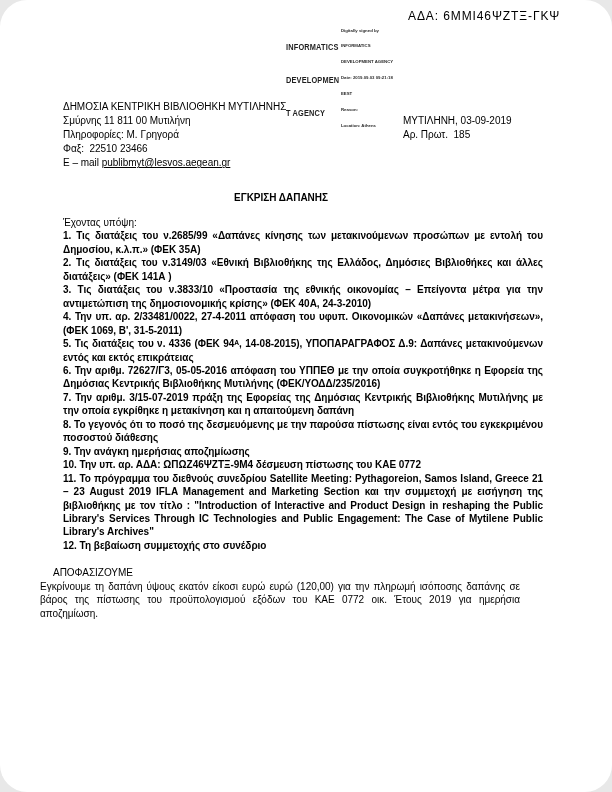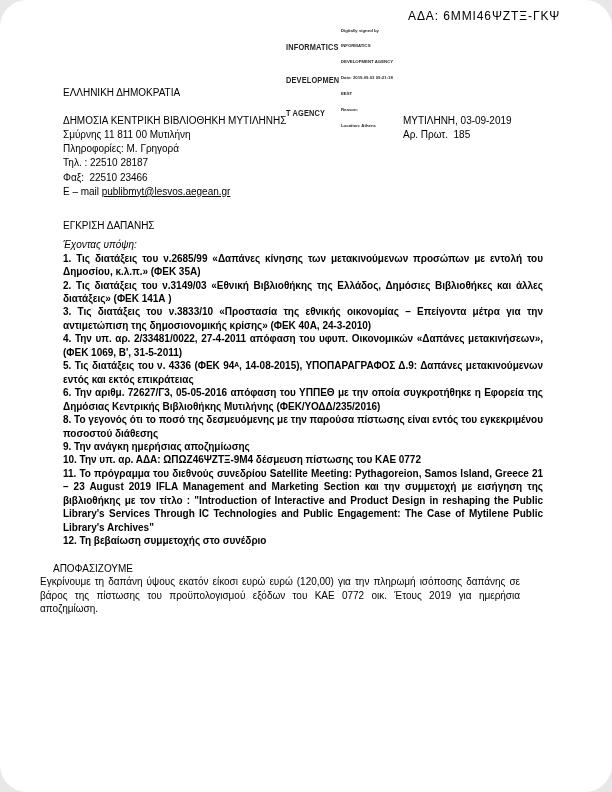--- a/index.html
+++ b/index.html
@@ -34,23 +34,23 @@
   .main{
     position:absolute;left:63px;top:86px;width:480px;
     font-size:10px;line-height:13.45px;letter-spacing:-0.02px;
   }
   .letterhead{position:relative;line-height:14.1px;}
   .lh-line{min-height:14.1px;white-space:pre;}
   .lh-right{position:absolute;left:340px;top:28px;line-height:14.4px;}
   .lh-right div{white-space:pre;}
   .email-link{color:#000;text-decoration:underline;cursor:pointer;}
   .subject-heading{
-    margin:20px 44px 0 0;text-align:left;font-weight:normal;
+    margin:20px 44px 0 0;text-align:center;font-weight:bold;
   }
-  .considering{margin-top:6px;font-style:italic;}
+  .considering{margin-top:12px;}
   .item{margin:0;text-align:justify;font-weight:bold;}
   .decision-heading{margin-top:14px;text-align:left;transform:translateX(-10px);}
   .decision-text{margin:0 0 0 -23px;width:480px;text-align:justify;}
 </style>
 </head>
 <body>
 
 <div class="page">
 
   <div class="ada-code">ΑΔΑ: 6ΜΜΙ46ΨΖΤΞ-ΓΚΨ</div>
@@ -67,45 +67,44 @@
     <div>DEVELOPMENT AGENCY</div>
     <div>Date: 2019.09.03 09:21:18</div>
     <div>EEST</div>
     <div>Reason:</div>
     <div>Location: Athens</div>
   </div>
 
   <div class="main">
 
     <div class="letterhead">
-      <div class="lh-line">ΕΛΛΗΝΙΚΗ ΔΗΜΟΚΡΑΤΙΑ</div>
       <div class="lh-line"></div>
       <div class="lh-line">ΔΗΜΟΣΙΑ ΚΕΝΤΡΙΚΗ ΒΙΒΛΙΟΘΗΚΗ ΜΥΤΙΛΗΝΗΣ</div>
       <div class="lh-line">Σμύρνης 11 811 00 Μυτιλήνη</div>
       <div class="lh-line">Πληροφορίες: Μ. Γρηγορά</div>
-      <div class="lh-line">Τηλ. : 22510 28187</div>
       <div class="lh-line">Φαξ:  22510 23466</div>
       <div class="lh-line"><span>E – mail </span><a class="email-link">publibmyt@lesvos.aegean.gr</a></div>
 
       <div class="lh-right">
         <div>ΜΥΤΙΛΗΝΗ, 03-09-2019</div>
         <div>Αρ. Πρωτ.  185</div>
       </div>
     </div>
 
     <div class="subject-heading">ΕΓΚΡΙΣΗ ΔΑΠΑΝΗΣ</div>
 
     <div class="considering">Έχοντας υπόψη:</div>
 
     <p class="item">1. Τις διατάξεις του ν.2685/99 «Δαπάνες κίνησης των μετακινούμενων προσώπων με εντολή του Δημοσίου, κ.λ.π.» (ΦΕΚ 35Α)</p>
     <p class="item">2. Τις διατάξεις του ν.3149/03 «Εθνική Βιβλιοθήκης της Ελλάδος, Δημόσιες Βιβλιοθήκες και άλλες διατάξεις» (ΦΕΚ 141Α )</p>
     <p class="item">3. Τις διατάξεις του ν.3833/10 «Προστασία της εθνικής οικονομίας – Επείγοντα μέτρα για την αντιμετώπιση της δημοσιονομικής κρίσης» (ΦΕΚ 40Α, 24-3-2010)</p>
     <p class="item">4. Την υπ. αρ. 2/33481/0022, 27-4-2011 απόφαση του υφυπ. Οικονομικών «Δαπάνες μετακινήσεων», (ΦΕΚ 1069, Β', 31-5-2011)</p>
     <p class="item">5. Τις διατάξεις του ν. 4336 (ΦΕΚ 94ᴬ, 14-08-2015), ΥΠΟΠΑΡΑΓΡΑΦΟΣ Δ.9: Δαπάνες μετακινούμενων εντός και εκτός επικράτειας</p>
     <p class="item">6. Την αριθμ. 72627/Γ3, 05-05-2016 απόφαση του ΥΠΠΕΘ με την οποία συγκροτήθηκε η Εφορεία της Δημόσιας Κεντρικής Βιβλιοθήκης Μυτιλήνης (ΦΕΚ/ΥΟΔΔ/235/2016)</p>
+    <p class="item">7. Την αριθμ. 3/15-07-2019 πράξη της Εφορείας της Δημόσιας Κεντρικής Βιβλιοθήκης Μυτιλήνης με την οποία εγκρίθηκε η μετακίνηση και η απαιτούμενη δαπάνη</p>
     <p class="item">8. Το γεγονός ότι το ποσό της δεσμευόμενης με την παρούσα πίστωσης είναι εντός του εγκεκριμένου ποσοστού διάθεσης</p>
     <p class="item">9. Την ανάγκη ημερήσιας αποζημίωσης</p>
     <p class="item">10. Την υπ. αρ. ΑΔΑ: ΩΠΩΖ46ΨΖΤΞ-9Μ4 δέσμευση πίστωσης του ΚΑΕ 0772</p>
     <p class="item">11. Το πρόγραμμα του διεθνούς συνεδρίου Satellite Meeting: Pythagoreion, Samos Island, Greece 21 – 23 August 2019 IFLA Management and Marketing Section και την συμμετοχή με εισήγηση της βιβλιοθήκης με τον τίτλο : "Introduction of Interactive and Product Design in reshaping the Public Library's Services Through IC Technologies and Public Engagement: The Case of Mytilene Public Library's Archives"</p>
     <p class="item">12. Τη βεβαίωση συμμετοχής στο συνέδριο</p>
 
     <div class="decision-heading">ΑΠΟΦΑΣΙΖΟΥΜΕ</div>
     <p class="decision-text">Εγκρίνουμε τη δαπάνη ύψους εκατόν είκοσι ευρώ ευρώ (120,00) για την πληρωμή ισόποσης δαπάνης σε βάρος της πίστωσης του προϋπολογισμού εξόδων του ΚΑΕ 0772 οικ. Έτους 2019 για ημερήσια αποζημίωση.</p>
 
   </div>

